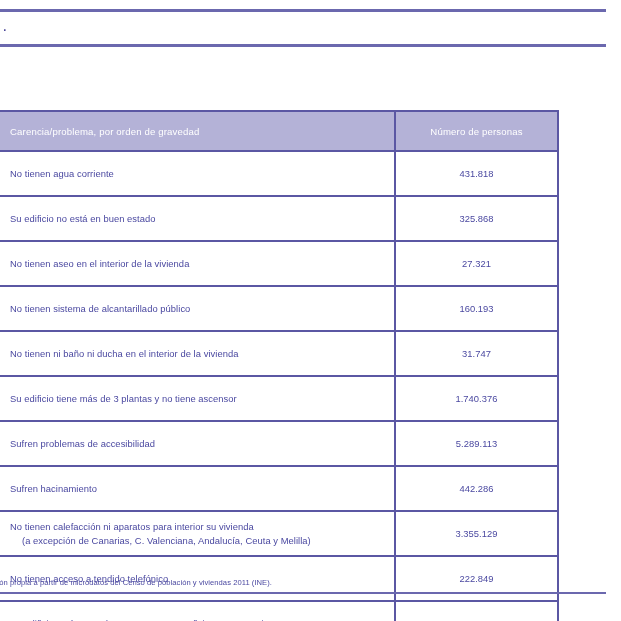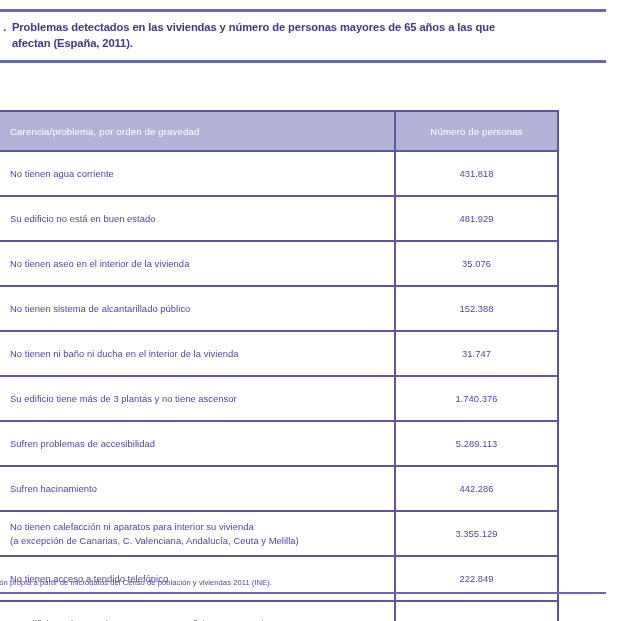--- a/index.html
+++ b/index.html
@@ -109,20 +109,21 @@
     padding: 4px 16px;
     line-height: 14px;
   }
   td.value {
     text-align: center;
     padding: 4px 0;
   }
   tr.tall td { height: 49px; }
   td.label .sub {
     display: block;
+    margin-left: 12px;
   }
 
   
   .source {
     position: absolute;
     left: -32px;
     top: 578px;
     width: 640px;
   }
   .source-text {
@@ -141,21 +142,20 @@
 </style>
 </head>
 <body>
 
 <div class="page">
 
   <div class="title-block">
     <div class="rule-top"></div>
     <div class="title-inner">
       <div class="title-number">.</div>
-      <div class="title-text">Problemas detectados en las viviendas y número de personas mayores de 65 años a las que afectan (España, 2011).</div>
     </div>
     <div class="rule-bottom"></div>
   </div>
 
   <div class="table-wrap">
     <table class="data">
       <colgroup>
         <col class="c1">
         <col class="c2">
       </colgroup>
@@ -165,29 +165,29 @@
           <th class="head-right">Número de personas</th>
         </tr>
       </thead>
       <tbody>
         <tr>
           <td class="label">No tienen agua corriente</td>
           <td class="value">431.818</td>
         </tr>
         <tr>
           <td class="label">Su edificio no está en buen estado</td>
-          <td class="value">481.929</td>
+          <td class="value">325.868</td>
         </tr>
         <tr>
           <td class="label">No tienen aseo en el interior de la vivienda</td>
-          <td class="value">35.076</td>
+          <td class="value">27.321</td>
         </tr>
         <tr>
           <td class="label">No tienen sistema de alcantarillado público</td>
-          <td class="value">152.388</td>
+          <td class="value">160.193</td>
         </tr>
         <tr>
           <td class="label">No tienen ni baño ni ducha en el interior de la vivienda</td>
           <td class="value">31.747</td>
         </tr>
         <tr>
           <td class="label">Su edificio tiene más de 3 plantas y no tiene ascensor</td>
           <td class="value">1.740.376</td>
         </tr>
         <tr>

